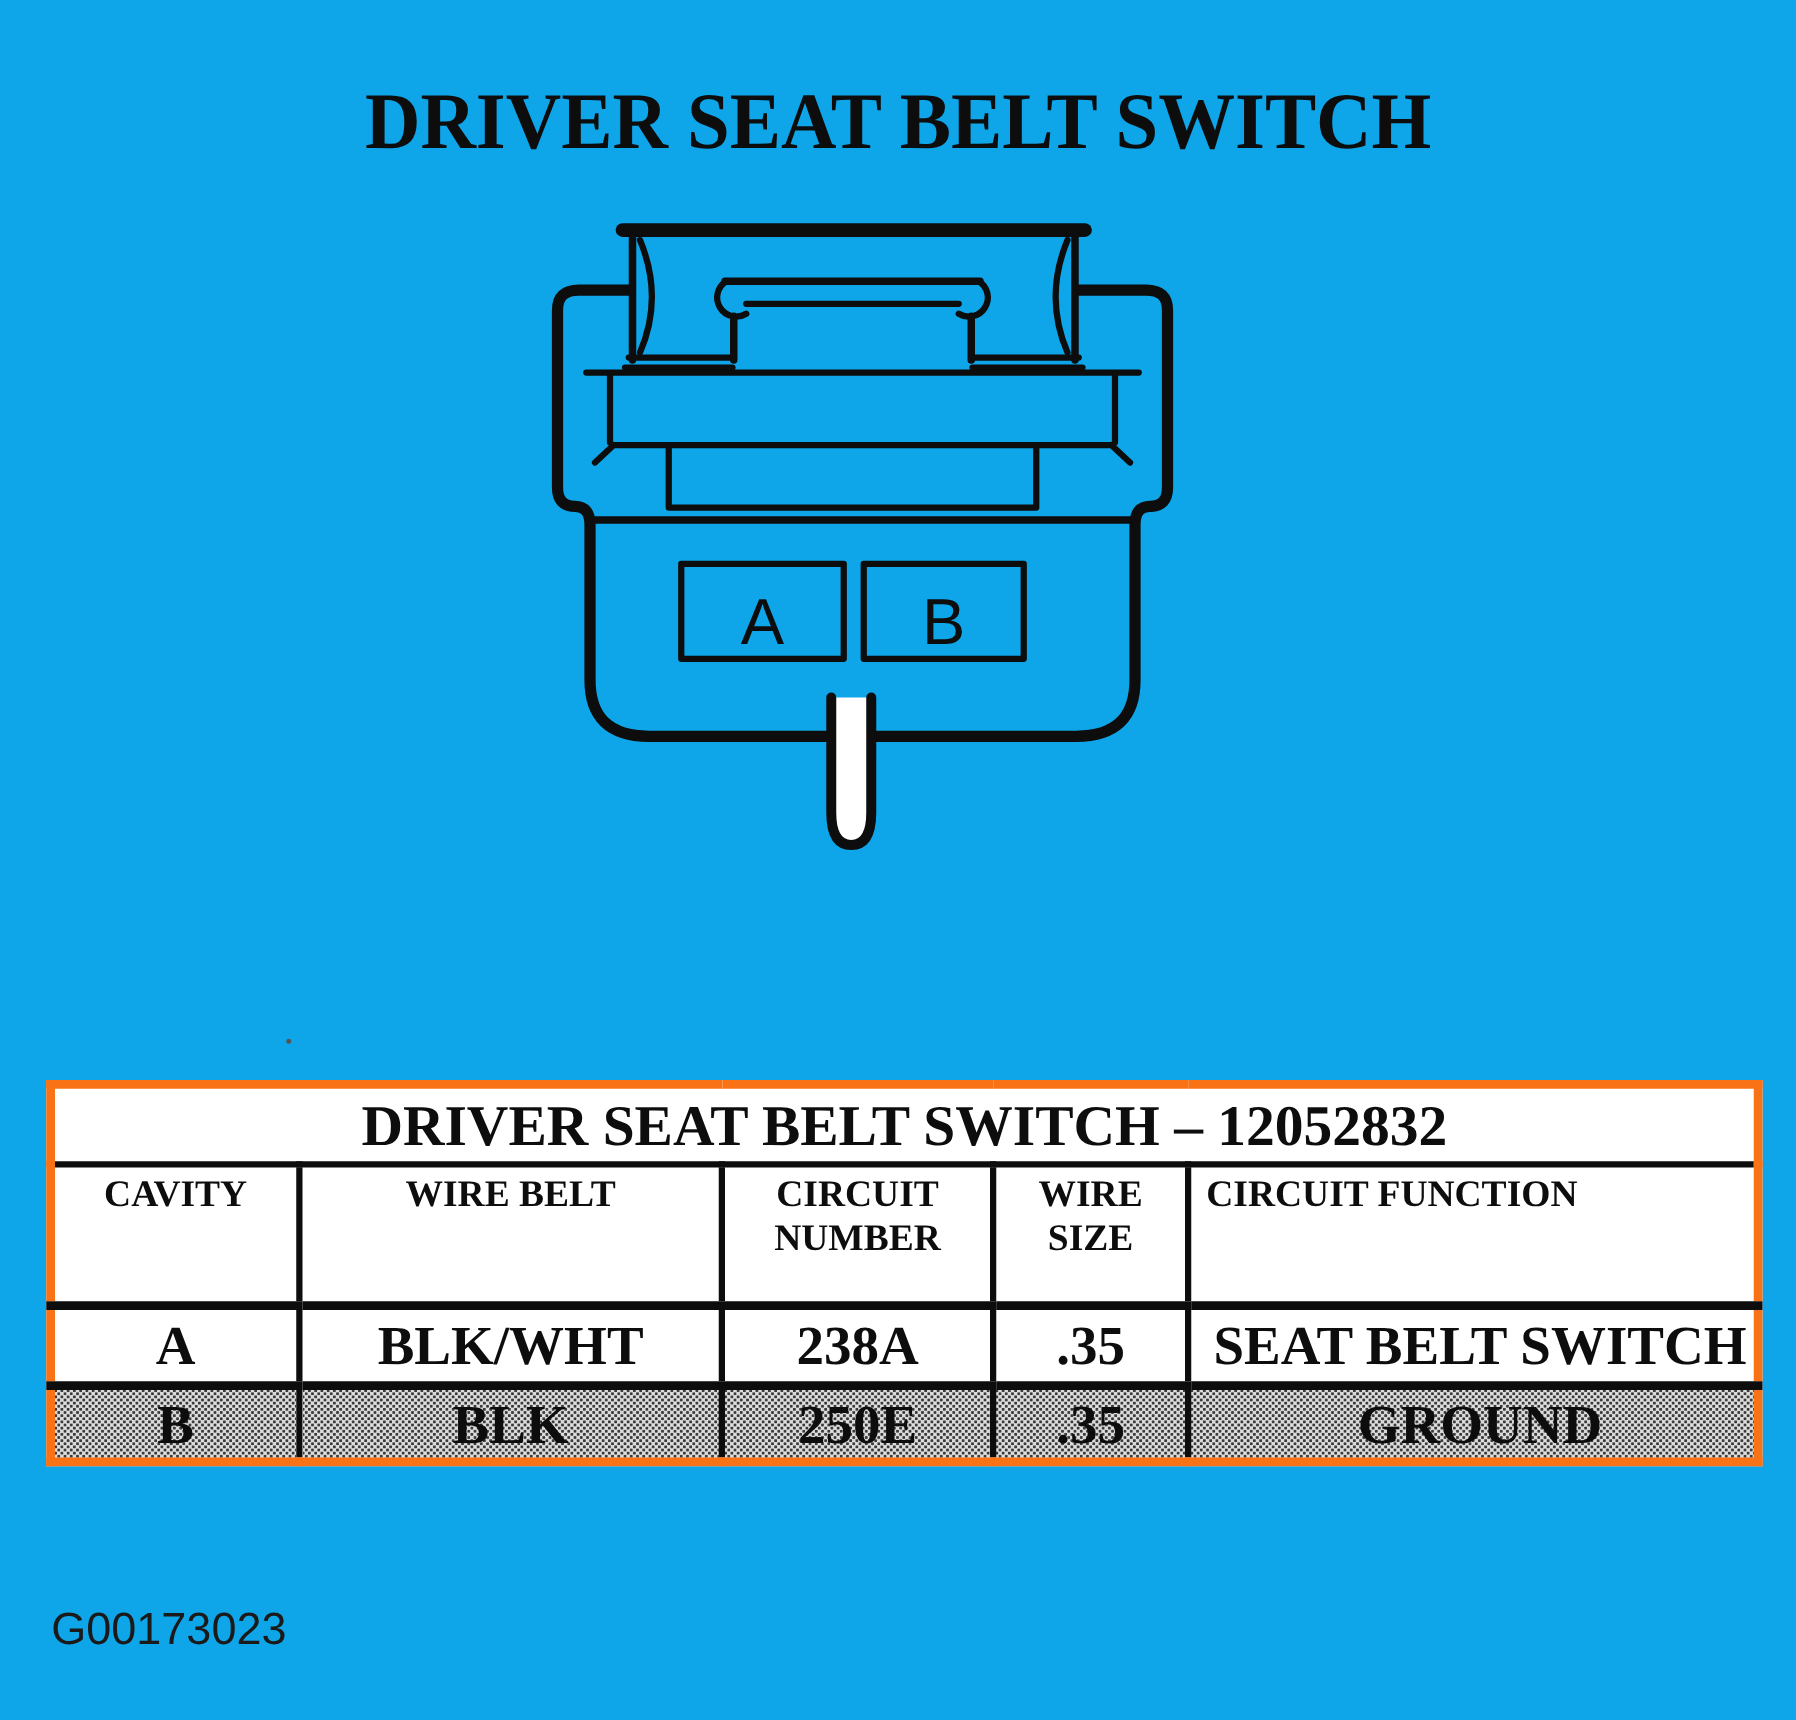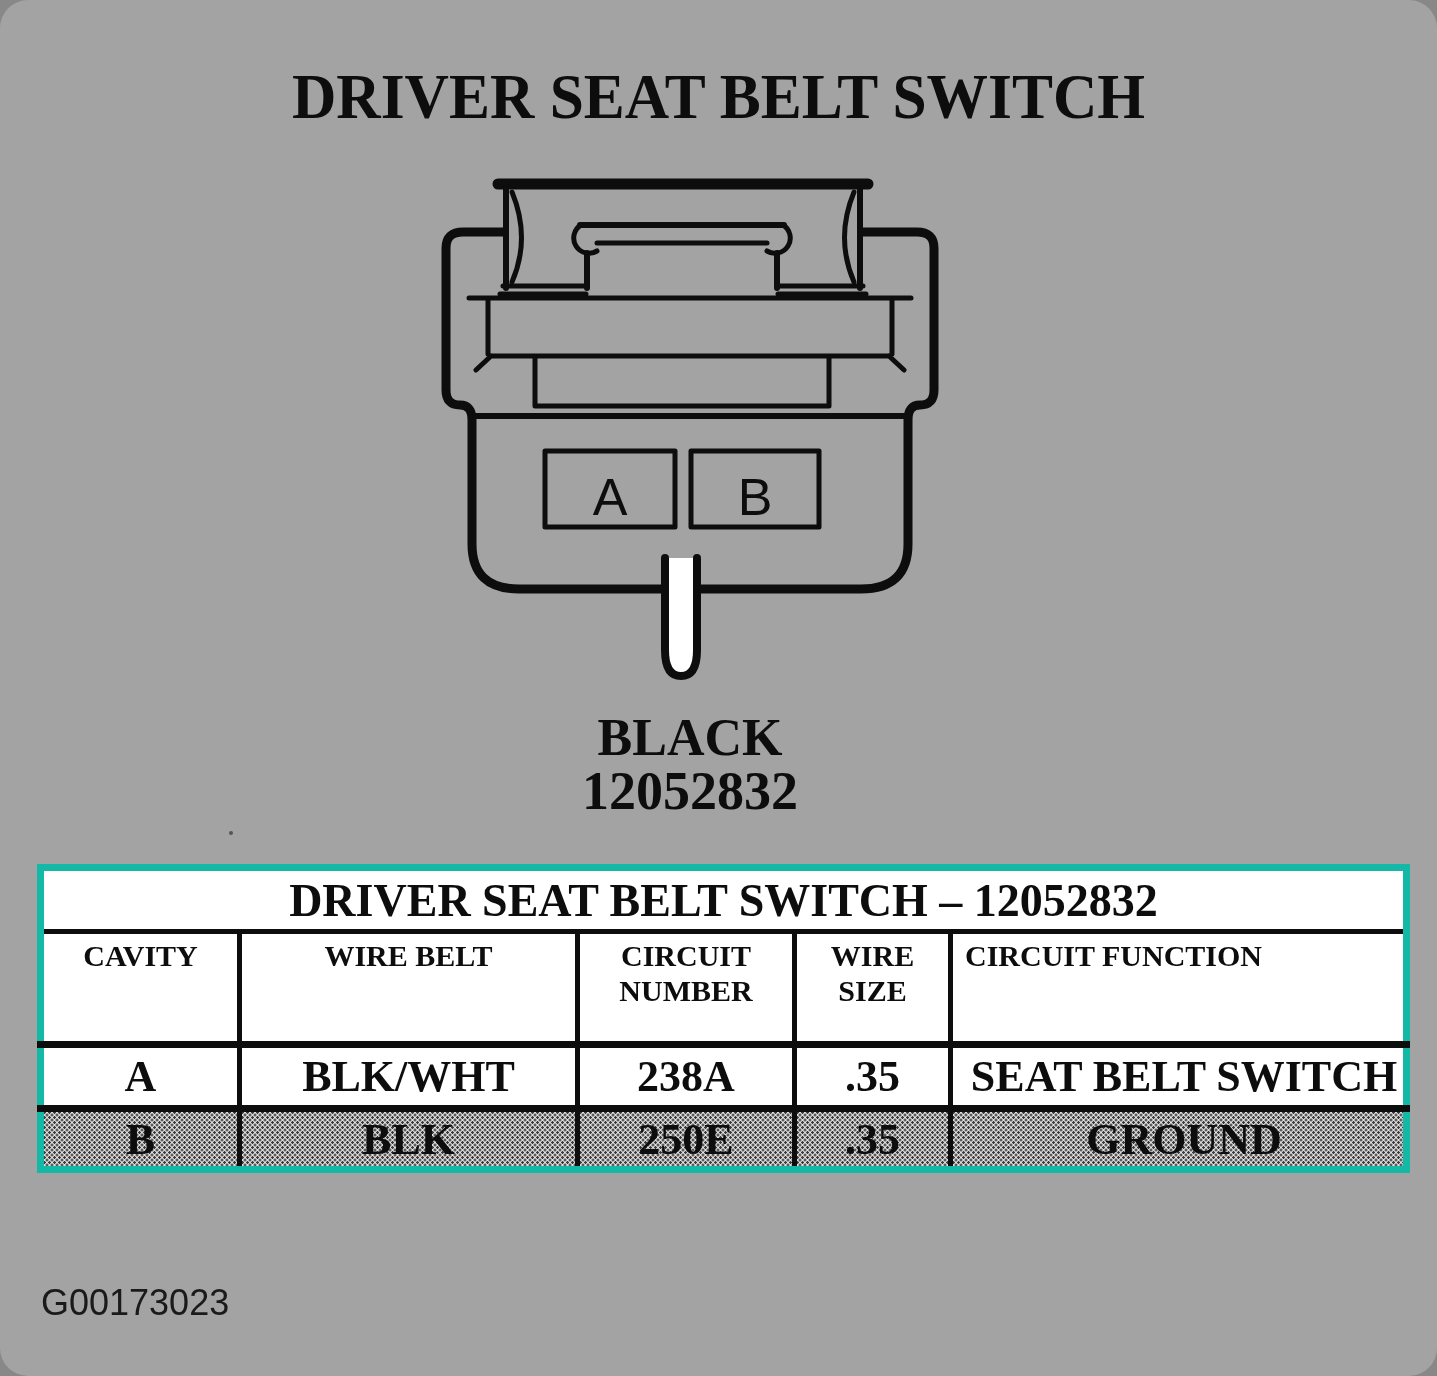--- a/index.html
+++ b/index.html
@@ -1,24 +1,23 @@
 <!DOCTYPE html>
 <html><head>
 <meta charset="utf-8">
 <style>
   html,body{margin:0;padding:0;background:#888;}
   .page{
     position:relative;
     width:1437px;height:1376px;
-    background:#a3a3a3;
+    background:#0ea5e9;
     margin:0 auto;
     font-family:"Liberation Serif", serif;
     color:#0d0d0d;
     overflow:hidden;
-    border-radius:28px;
   }
   .title{
     position:absolute;
     top:60px;left:0;width:100%;
     margin:0;
     text-align:center;
     font-size:64px;
     font-weight:700;
     letter-spacing:0px;
     transform:scaleX(0.96);
@@ -49,21 +48,21 @@
     width:1366px;
     border-collapse:collapse;
     table-layout:fixed;
     background:#fff;
   }
   table.pin-table td, table.pin-table th{
     border:5px solid #0d0d0d;
     padding:0;
     overflow:hidden;
   }
-  table.pin-table{border:7px solid #14b8a6;}
+  table.pin-table{border:7px solid #f97316;}
   .t-title td{
     height:58px;
     text-align:center;
     font-size:46px;
     font-weight:700;
     border-bottom-width:6px;
   }
   tr.head th{
     height:102px;
     vertical-align:top;
@@ -148,24 +147,20 @@
       <path stroke="none" fill="#ffffff" d="M 240,400 L 240,492 Q 240,518 256,518 Q 272,518 272,492 L 272,400 Z"></path>
       <path stroke-width="8" d="M 240,400 L 240,492 Q 240,518 256,518 Q 272,518 272,492 L 272,400"></path>
 
       <rect stroke-width="5" x="120" y="293" width="130" height="76"></rect>
       <rect stroke-width="5" x="266" y="293" width="128" height="76"></rect>
     </g>
     <text x="185" y="357" text-anchor="middle" fill="#0d0d0d" font-family="Liberation Sans, sans-serif" font-size="52">A</text>
     <text x="330" y="357" text-anchor="middle" fill="#0d0d0d" font-family="Liberation Sans, sans-serif" font-size="52">B</text>
   </svg>
 
-  <div class="caption">
-    <div>BLACK</div>
-    <div class="part">12052832</div>
-  </div>
 
   <div class="speck"></div>
 
   <table class="pin-table">
     <colgroup>
       <col style="width:199px">
         <col style="width:338px">
         <col style="width:217px">
       <col style="width:156px">
         <col style="width:456px">

